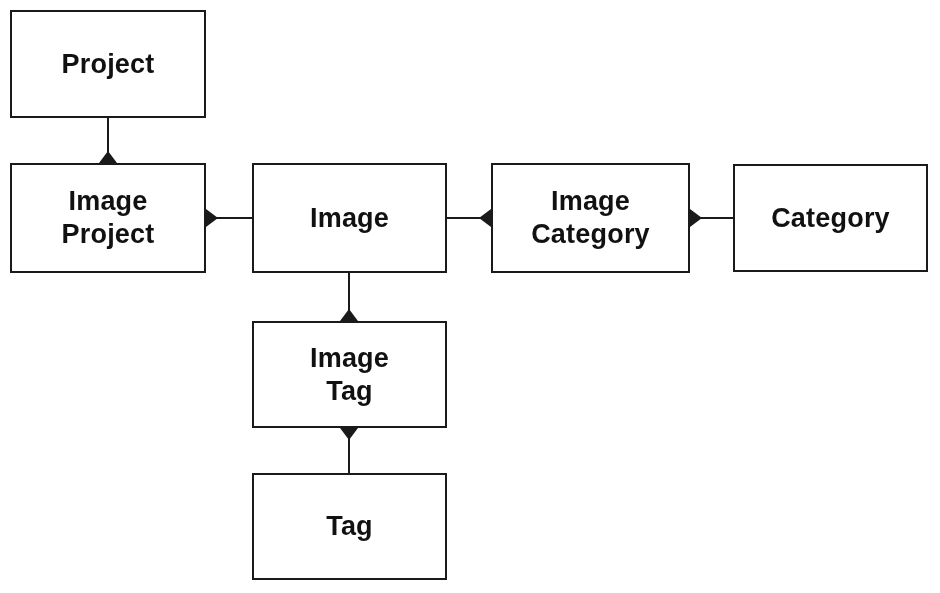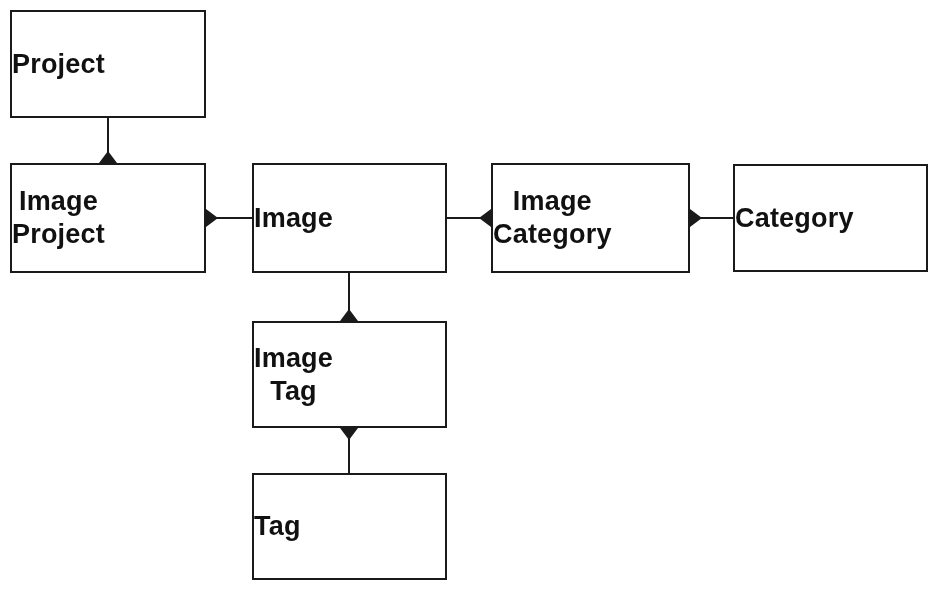--- a/index.html
+++ b/index.html
@@ -16,20 +16,21 @@
     font-family: "Liberation Sans", sans-serif;
     overflow: hidden;
   }
   .node {
     position: absolute;
     box-sizing: border-box;
     border: 2px solid #1a1a1a;
     background: #ffffff;
     display: flex;
     align-items: center;
+    justify-content: center;
   }
   .node-label {
     font-size: 27px;
     font-weight: 700;
     line-height: 33px;
     color: #111111;
     text-align: center;
     white-space: pre-line;
     letter-spacing: 0.2px;
   }

